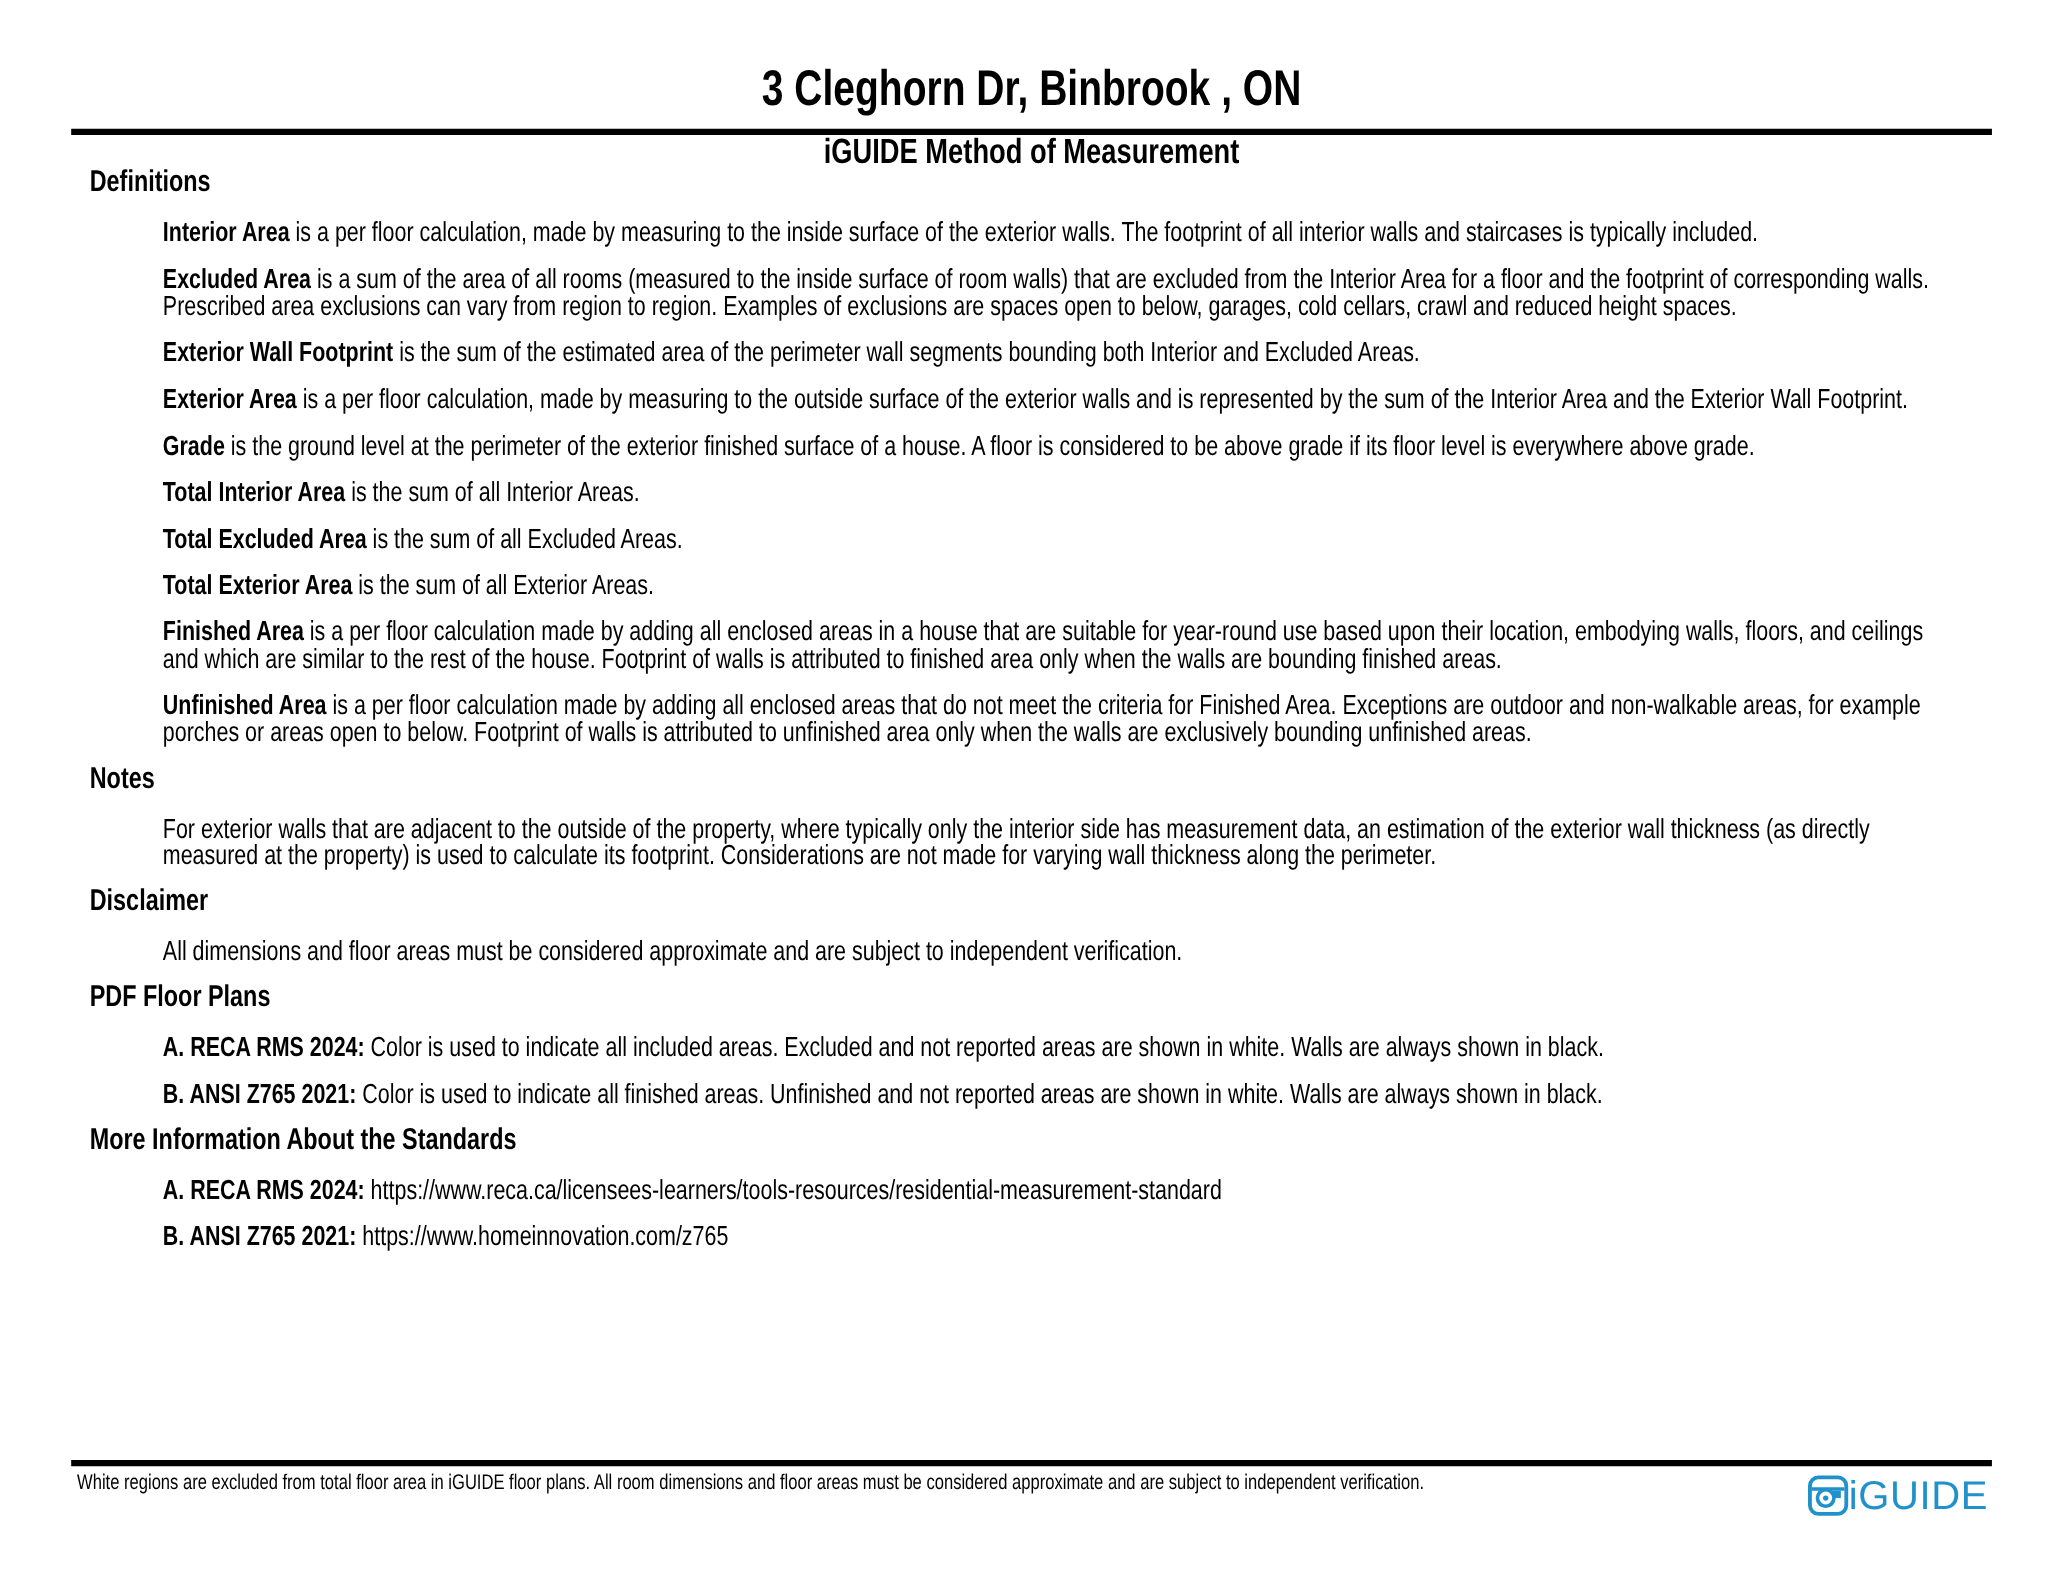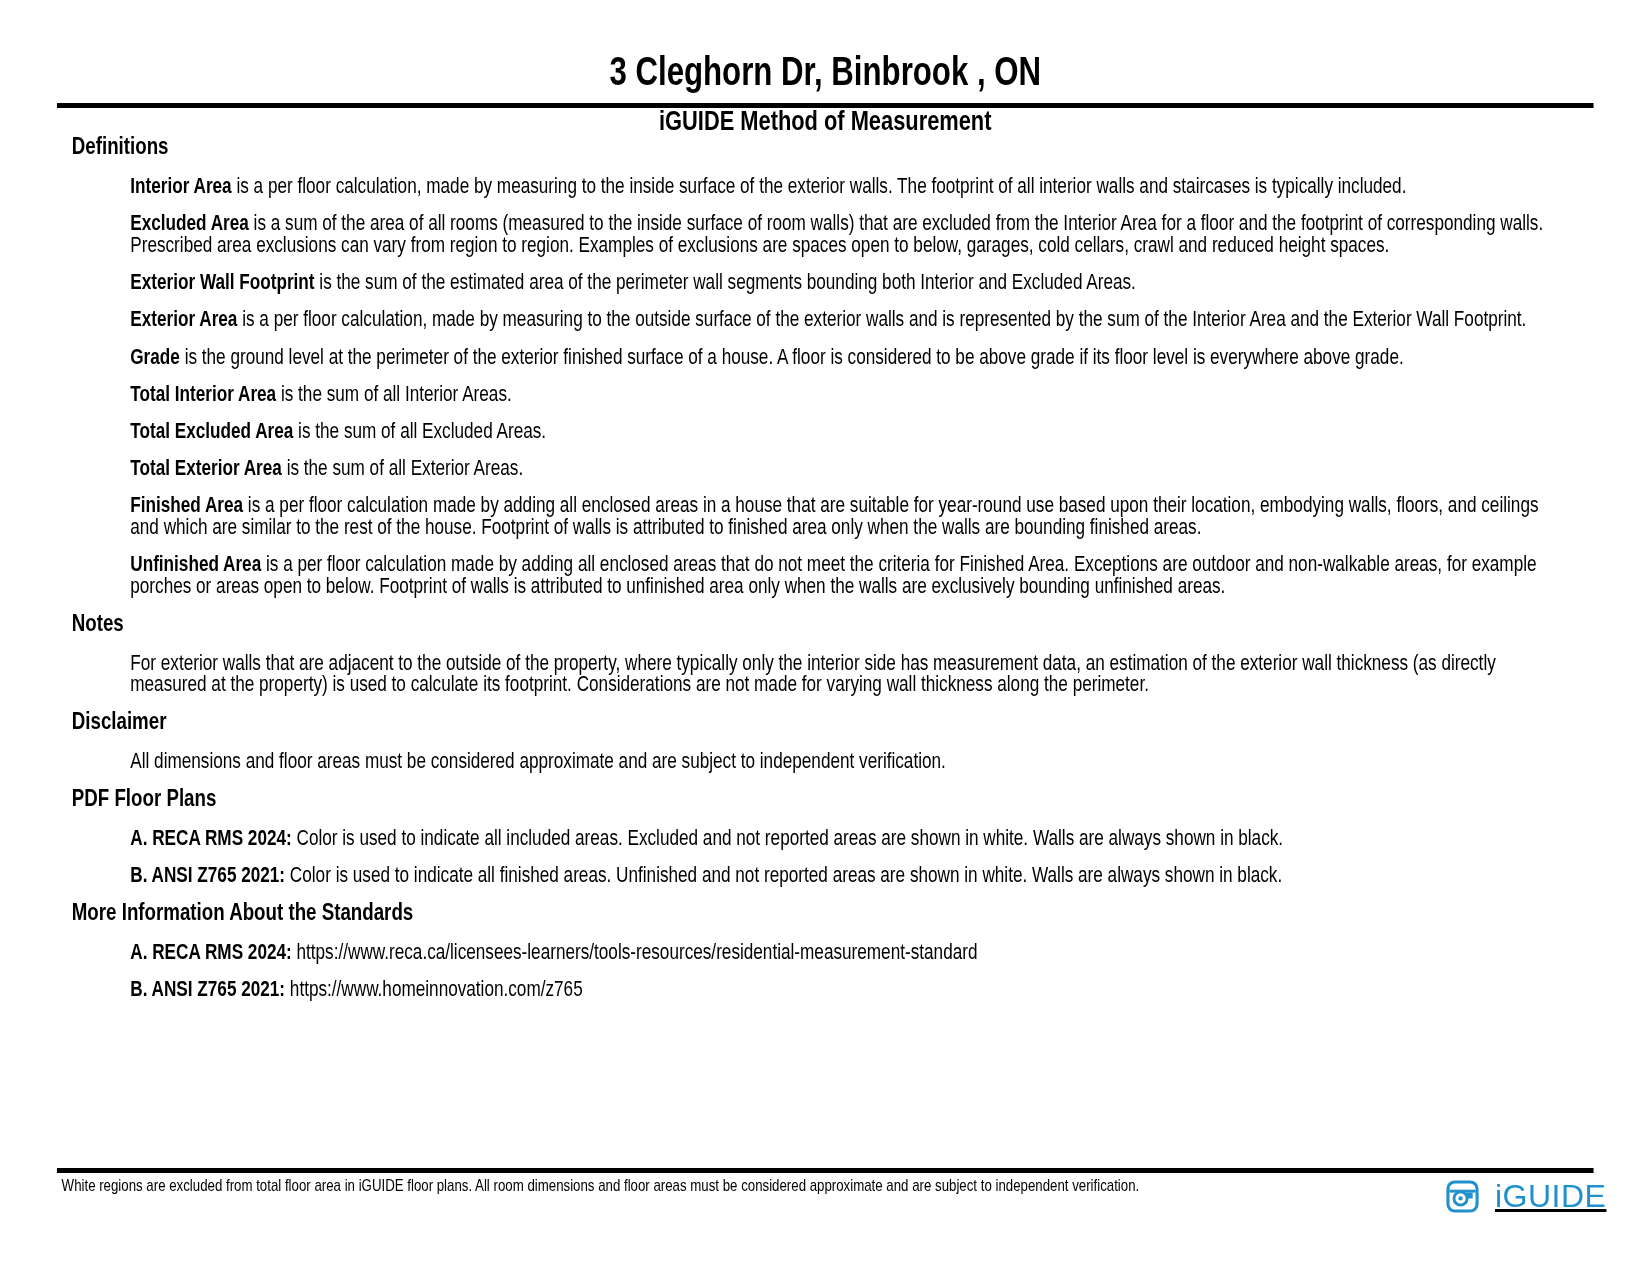--- a/index.html
+++ b/index.html
@@ -44,21 +44,21 @@
   .footer-rule {
     position: absolute; left: 73px; top: 1168px;
     width: 1970px; height: 5px; background: #000;
   }
   .footer-note {
     position: absolute; left: 79px; top: 1176px;
     width: 1700px; font-size: 17px; line-height: 20px;
   }
   .logo {
     position: absolute; left: 1446px; top: 1180px;
-    display: flex; align-items: center; gap: 16px; text-decoration: underline;
+    display: flex; align-items: center; gap: 0;
   }
   .logo-text {
     font-size: 32px; line-height: 33px; font-weight: normal;
     letter-spacing: 0.5px;
   }
 </style>
 </head>
 <body>
 
 <div class="condensed">

